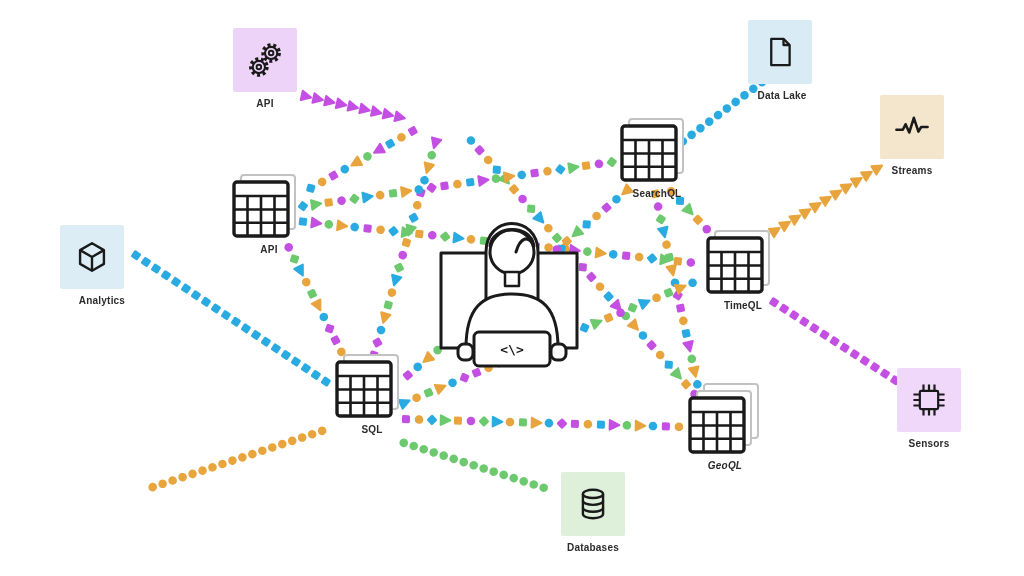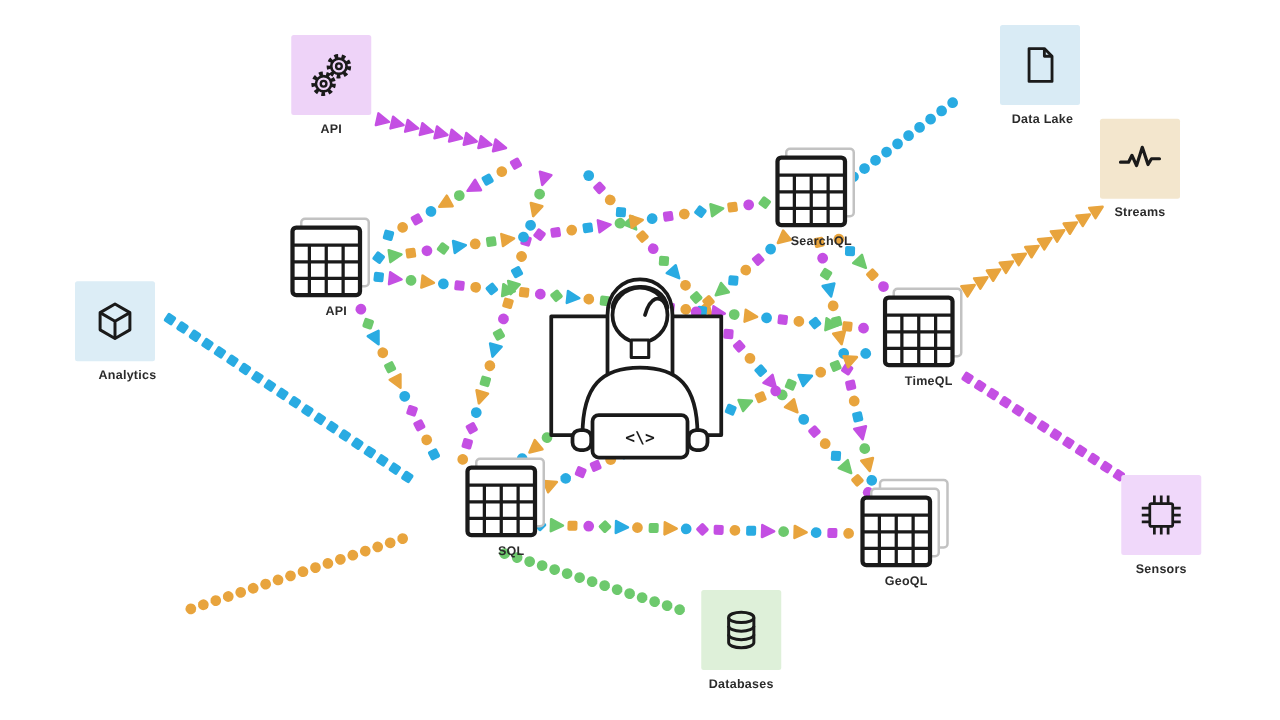--- a/index.html
+++ b/index.html
@@ -395,21 +395,21 @@
         <g transform="translate(-7,8)">
           <circle r="9.2" stroke-width="4" stroke-dasharray="3.4 3.1"></circle>
           <circle r="7" stroke-width="2.4"></circle>
           <circle r="2.6" stroke-width="2.2"></circle>
         </g>
       </g>
     </svg>
         </div>
         <div class="label" style="top: 70px;">API</div>
       </div>
-      <div class="node source" style="left: 800px; top: 20px; width: 68px;">
+      <div class="node source" style="left: 748px; top: 20px; width: 68px;">
         <div class="box" style="height: 64px; width: 64px; background: rgb(217, 235, 245);">
           <svg width="42" height="42" viewBox="-24 -24 48 48">
       <g fill="none" stroke="#1a1a1a" stroke-width="2.6" stroke-linejoin="round">
         <path d="M-10,-15 H4 L11,-8 V15 H-10 Z"></path>
         <path d="M4,-15 V-8 H11"></path>
       </g>
     </svg>
         </div>
         <div class="label" style="top: 70px;">Data Lake</div>
       </div>
@@ -425,21 +425,21 @@
         <div class="box" style="height: 64px; width: 64px; background: rgb(220, 237, 246);">
           <svg width="44" height="44" viewBox="-24 -24 48 48">
       <g fill="none" stroke="#1a1a1a" stroke-width="2.6" stroke-linejoin="round">
         <path d="M0,-15 L13,-7.5 L13,7.5 L0,15 L-13,7.5 L-13,-7.5 Z"></path>
         <path d="M-13,-7.5 L0,0 L13,-7.5 M0,0 L0,15"></path>
       </g>
     </svg>
         </div>
         <div class="label" style="top: 70px;">Analytics</div>
       </div>
-      <div class="node source" style="left: 897px; top: 380px; width: 64px;">
+      <div class="node source" style="left: 897px; top: 368px; width: 64px;">
         <div class="box" style="height: 64px; width: 64px; background: rgb(240, 216, 250);">
           <svg width="44" height="44" viewBox="-24 -24 48 48">
       <g fill="none" stroke="#1a1a1a" stroke-width="2.4">
         <rect x="-10" y="-10" width="20" height="20" rx="1.5"></rect>
         <path d="M-6,-10 V-17 M0,-10 V-17 M6,-10 V-17
                  M-6,10 V17 M0,10 V17 M6,10 V17
                  M-10,-6 H-17 M-10,0 H-17 M-10,6 H-17
                  M10,-6 H17 M10,0 H17 M10,6 H17"></path>
       </g>
     </svg>
@@ -469,28 +469,28 @@
           <rect x="2" y="16" width="54" height="54" rx="3" fill="#fff" stroke="#1a1a1a" stroke-width="3.4"></rect>
           <path fill="none" stroke="#1a1a1a" stroke-width="2.6" d="M2,30.04 H56 M2,43.54 H56 M2,56.77 H56
          M15.5,30.04 V70 M29,30.04 V70 M42.5,30.04 V70"></path>
         </svg><div class="label" style="top: 78px;">SearchQL</div></div>
       <div class="node ql" style="left: 706px; top: 222px; width: 74px;"><svg width="74" height="74" viewBox="0 0 74 74">
           <rect x="9" y="9" width="54" height="54" rx="3" fill="#fff" stroke="#c2c2c2" stroke-width="2"></rect>
           <rect x="2" y="16" width="54" height="54" rx="3" fill="#fff" stroke="#1a1a1a" stroke-width="3.4"></rect>
           <path fill="none" stroke="#1a1a1a" stroke-width="2.6" d="M2,30.04 H56 M2,43.54 H56 M2,56.77 H56
          M15.5,30.04 V70 M29,30.04 V70 M42.5,30.04 V70"></path>
         </svg><div class="label" style="top: 78px;">TimeQL</div></div>
-      <div class="node ql" style="left: 335px; top: 358px; width: 74px; margin-left: 37px;"><svg width="74" height="74" viewBox="0 0 74 74">
+      <div class="node ql" style="left: 335px; top: 346px; width: 74px;"><svg width="74" height="74" viewBox="0 0 74 74">
           <rect x="9" y="9" width="54" height="54" rx="3" fill="#fff" stroke="#c2c2c2" stroke-width="2"></rect>
           <rect x="2" y="16" width="54" height="54" rx="3" fill="#fff" stroke="#1a1a1a" stroke-width="3.4"></rect>
           <path fill="none" stroke="#1a1a1a" stroke-width="2.6" d="M2,30.04 H56 M2,43.54 H56 M2,56.77 H56
          M15.5,30.04 V70 M29,30.04 V70 M42.5,30.04 V70"></path>
         </svg><div class="label" style="top: 78px;">SQL</div></div>
       <div class="node ql" style="left: 688px; top: 382px; width: 74px;"><svg width="74" height="74" viewBox="0 0 74 74">
           <rect x="16" y="2" width="54" height="54" rx="3" fill="#fff" stroke="#c2c2c2" stroke-width="2"></rect>
           <rect x="9" y="9" width="54" height="54" rx="3" fill="#fff" stroke="#c2c2c2" stroke-width="2"></rect>
           <rect x="2" y="16" width="54" height="54" rx="3" fill="#fff" stroke="#1a1a1a" stroke-width="3.4"></rect>
           <path fill="none" stroke="#1a1a1a" stroke-width="2.6" d="M2,30.04 H56 M2,43.54 H56 M2,56.77 H56
          M15.5,30.04 V70 M29,30.04 V70 M42.5,30.04 V70"></path>
-        </svg><div class="label" style="top: 78px;">GeoQL</div></div>
+        </svg><div class="label" style="top: 78px; font-style: italic;">GeoQL</div></div>
     </div>
 
 </div>
 
 </body></html>

